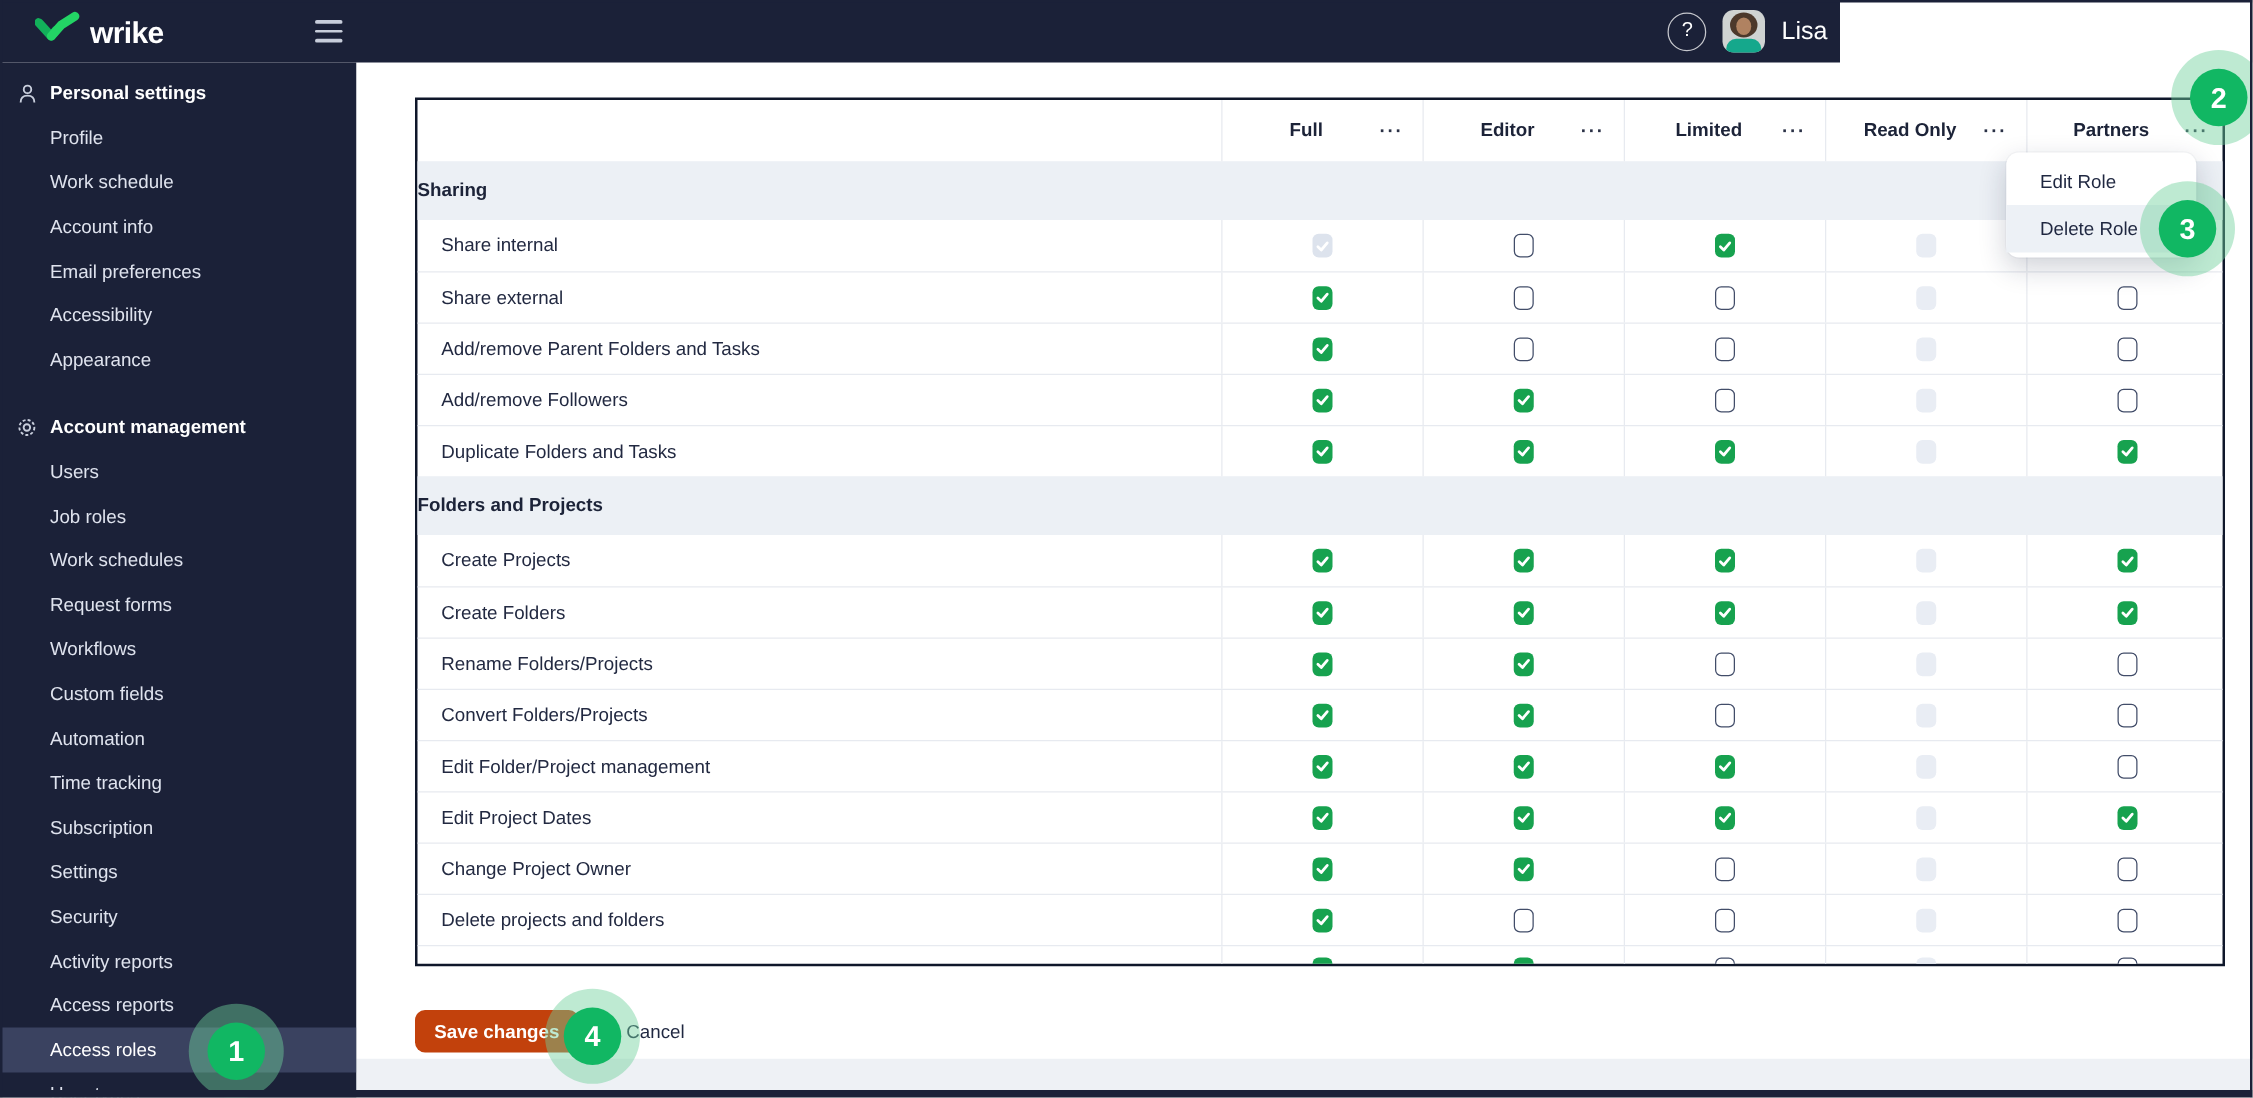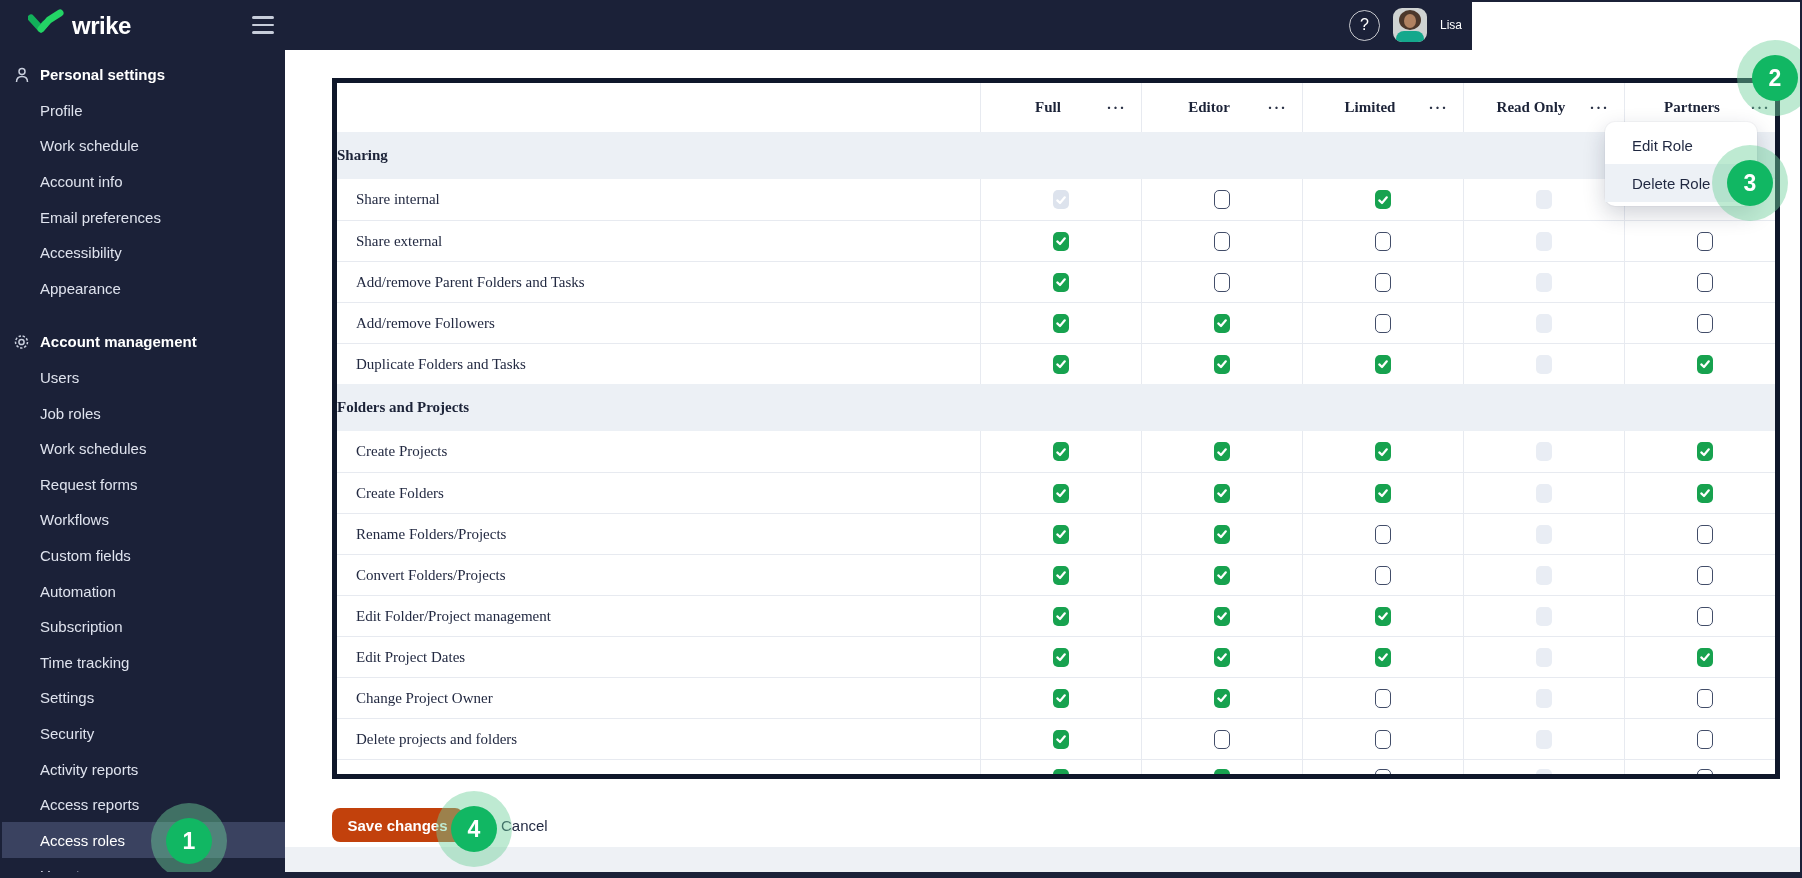--- a/index.html
+++ b/index.html
@@ -13,36 +13,36 @@
   .logo { position:absolute; left:28px; top:8px; display:flex; align-items:center; gap:8px; }
   .logo-text { color:#ffffff; font-size:24px; font-weight:700; letter-spacing:-0.5px; line-height:34px; }
   .hamburger { position:absolute; left:252px; top:16px; width:26px; height:18px; background:none; border:none; cursor:pointer; display:flex; flex-direction:column; justify-content:space-between; }
   .hamburger span { display:block; width:22px; height:2.6px; background:#c7cdda; border-radius:2px; }
   .topbar-right { position:absolute; right:10px; top:0; height:50px; display:flex; align-items:center; gap:13px; }
   .help-btn { width:31px; height:31px; border-radius:50%; border:1.6px solid rgba(255,255,255,0.75); color:#ffffff; background:none; font-size:16px; display:flex; align-items:center; justify-content:center; cursor:pointer; }
   .avatar { position:relative; width:34px; height:34px; border-radius:9px; background:#cfd3d2; overflow:hidden; }
   .avatar .hair { position:absolute; left:6px; top:2px; width:22px; height:20px; border-radius:50%; background:#4c382b; }
   .avatar .face { position:absolute; left:11px; top:6px; width:12px; height:14px; border-radius:50%; background:#b08261; }
   .avatar .shirt { position:absolute; left:3px; bottom:-4px; width:28px; height:15px; border-radius:8px 8px 0 0; background:#15a88c; }
-  .username { color:#ffffff; font-size:12px; }
+  .username { color:#ffffff; font-size:20px; }
 
   
   .sidebar { position:absolute; left:0; top:50px; width:285px; height:828px; background:#1b2138; padding-top:7px; z-index:10; overflow:hidden; }
   .side-row { position:relative; height:35.6px; display:flex; align-items:center; padding-left:40px; color:#dfe3ee; font-size:15px; cursor:pointer; }
   .side-row.header { color:#ffffff; font-weight:700; }
   .side-row.gap { margin-top:18px; }
   .side-row.active { background:#3a4260; color:#ffffff; }
   .side-ico { position:absolute; left:13px; top:50%; transform:translateY(-50%); width:17px; height:17px; display:flex; align-items:center; justify-content:center; }
   .side-ico svg { display:block; }
 
   
   .main { position:absolute; left:285px; top:50px; width:1517px; height:828px; background:#ffffff; }
 
   
-  .rtable { position:absolute; left:47px; top:28px; width:1448px; border:5px solid #0f172a; background:#ffffff;font-family:Liberation Serif, serif; }
+  .rtable { position:absolute; left:47px; top:28px; width:1448px; border:2px solid #0f172a; background:#ffffff; }
   .trow { display:grid; grid-template-columns:643px 161px 161px 161px 161px 161px; }
   .trow + .trow { border-top:1px solid #e7eaf0; }
   .trow.header { height:49px; }
   .trow.data { height:41px; }
   .trow.partial { height:15px; overflow:hidden; }
   .cell { display:flex; align-items:center; justify-content:center; }
   .cell + .cell { border-left:1px solid #e7eaf0; }
   .cell.lab { justify-content:flex-start; padding-left:19px; font-size:15px; color:#222941; }
   .trow.partial .cell { align-items:flex-start; padding-top:9px; }
   .hcell { position:relative; font-weight:700; font-size:15px; color:#1c2338; }
@@ -168,24 +168,24 @@
       <div class="side-row">
         <span>Workflows</span>
       </div>
       <div class="side-row">
         <span>Custom fields</span>
       </div>
       <div class="side-row">
         <span>Automation</span>
       </div>
       <div class="side-row">
+        <span>Time tracking</span>
+      </div>
+      <div class="side-row">
         <span>Subscription</span>
-      </div>
-      <div class="side-row">
-        <span>Time tracking</span>
       </div>
       <div class="side-row">
         <span>Settings</span>
       </div>
       <div class="side-row">
         <span>Security</span>
       </div>
       <div class="side-row">
         <span>Activity reports</span>
       </div>

